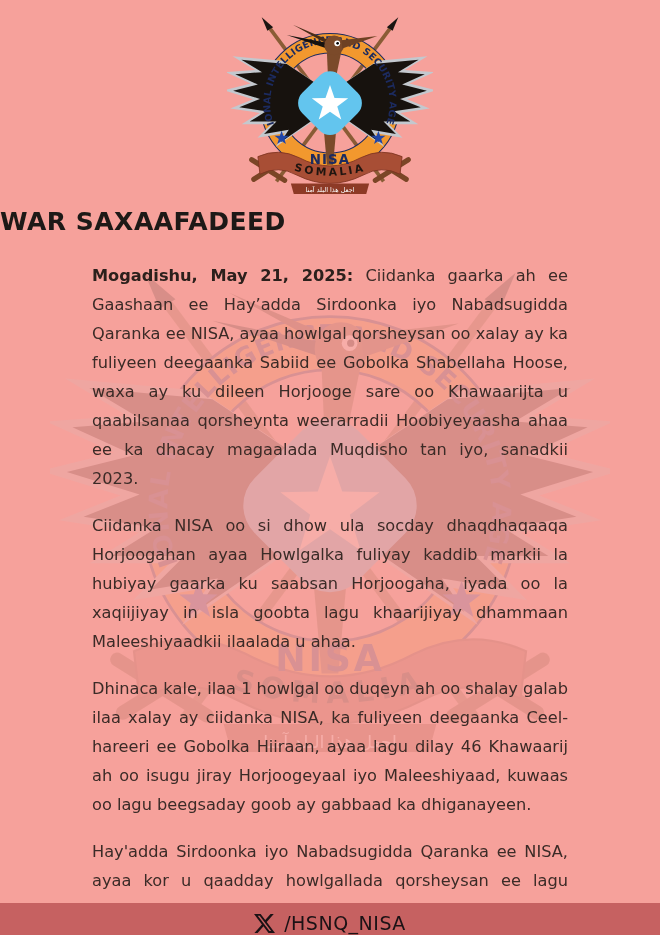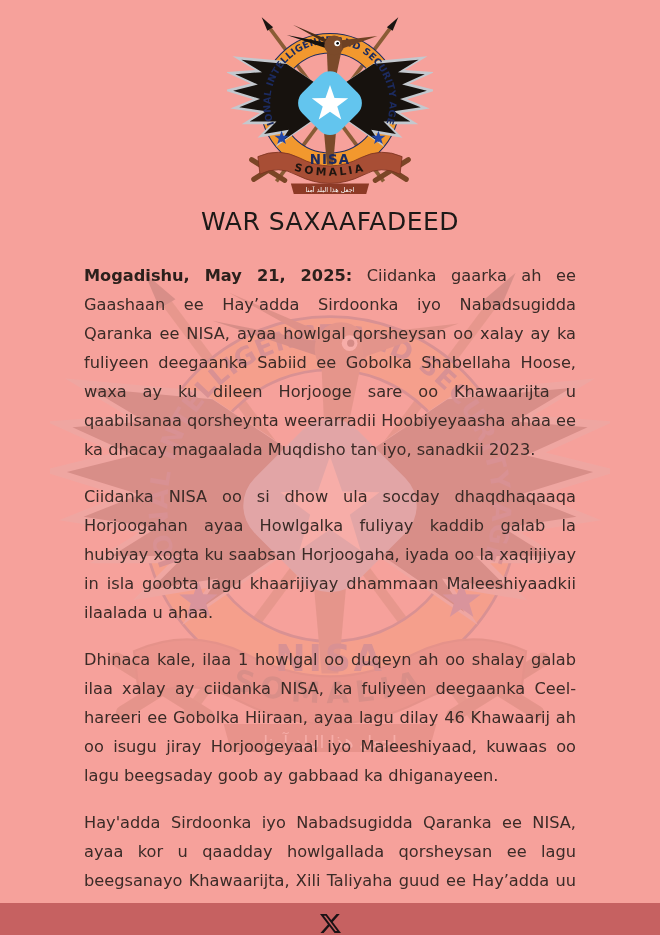--- a/index.html
+++ b/index.html
@@ -20,33 +20,33 @@
     z-index:0;
     pointer-events:none;
   }
 
   .content-layer { position:relative; z-index:1; }
 
   .logo-svg { display:block; margin:8px auto 0; width:206px; height:186px; }
 
   .page-title {
     margin:13px 0 0;
-    text-align:center;
+    text-align:left;
     font-size:25px;
-    font-weight:400;
+    font-weight:700;
     letter-spacing:0.5px;
     color:#1d1917;
   }
 
   .body-text {
     width:508px;
     margin:25px auto 0;
   }
   .body-text p {
-    margin:0 8px 18px;
+    margin:0 16px 18px;
     font-size:16.2px;
     line-height:29px;
     text-align:justify;
     color:#3b2b27;
   }
   .dateline { font-weight:700; color:#2c201c; }
 
   .footer-bar {
     position:absolute; left:0; bottom:0;
     width:660px; height:40px;
@@ -143,30 +143,31 @@
         </g>
 
         <text x="100" y="151" text-anchor="middle" fill="#1c2b60" class="nisa-label">NISA</text>
       </g>
     </svg>
 
     <h1 class="page-title">WAR SAXAAFADEED</h1>
 
     <div class="body-text">
       <p><span class="dateline">Mogadishu, May 21, 2025:</span> <span>Ciidanka gaarka ah ee Gaashaan ee Hay’adda Sirdoonka iyo Nabadsugidda Qaranka ee NISA, ayaa howlgal qorsheysan oo xalay ay ka fuliyeen deegaanka Sabiid ee Gobolka Shabellaha Hoose, waxa ay ku dileen Horjooge sare oo Khawaarijta u qaabilsanaa qorsheynta weerarradii Hoobiyeyaasha ahaa ee ka dhacay magaalada Muqdisho tan iyo, sanadkii 2023.</span></p>
-      <p>Ciidanka NISA oo si dhow ula socday dhaqdhaqaaqa Horjoogahan ayaa Howlgalka fuliyay kaddib galab la hubiyay xogta ku saabsan Horjoogaha, iyada oo la xaqiijiyay in isla goobta lagu khaarijiyay dhammaan Maleeshiyaadkii ilaalada u ahaa.</p>
+      <p>Ciidanka NISA oo si dhow ula socday dhaqdhaqaaqa Horjoogahan ayaa Howlgalka fuliyay kaddib markii la hubiyay gaarka ku saabsan Horjoogaha, iyada oo la xaqiijiyay in isla goobta lagu khaarijiyay dhammaan Maleeshiyaadkii ilaalada u ahaa.</p>
       <p>Dhinaca kale, ilaa 1 howlgal oo duqeyn ah oo shalay galab ilaa xalay ay ciidanka NISA, ka fuliyeen deegaanka Ceel-hareeri ee Gobolka Hiiraan, ayaa lagu dilay 46 Khawaarij ah oo isugu jiray Horjoogeyaal iyo Maleeshiyaad, kuwaas oo lagu beegsaday goob ay gabbaad ka dhiganayeen.</p>
       <p>Hay'adda Sirdoonka iyo Nabadsugidda Qaranka ee NISA, ayaa kor u qaadday howlgallada qorsheysan ee lagu beegsanayo Khawaarijta, Xili Taliyaha guud ee Hay’adda uu ku sugan yahay deegaannada hawlgalladu ay ka socdaan.</p>
 
     </div>
   </div>
 
   <svg class="watermark" viewBox="0 0 200 180" aria-hidden="true">
     <use href="#logo-root"></use>
   </svg>
 
   <div class="footer-bar">
     <svg class="x-logo" viewBox="0 0 24 24" aria-hidden="true">
       <path fill="#1b1215" d="M18.901 1.153h3.68l-8.04 9.19L24 22.846h-7.406l-5.8-7.584-6.638 7.584H.474l8.6-9.83L0 1.154h7.594l5.243 6.932 6.064-6.933ZM17.61 20.644h2.039L6.486 3.24H4.298l13.312 17.404Z"></path>
     </svg>
+    <span class="footer-handle">/HSNQ_NISA</span>
   </div>
 
 </div>
 
 </body></html>

